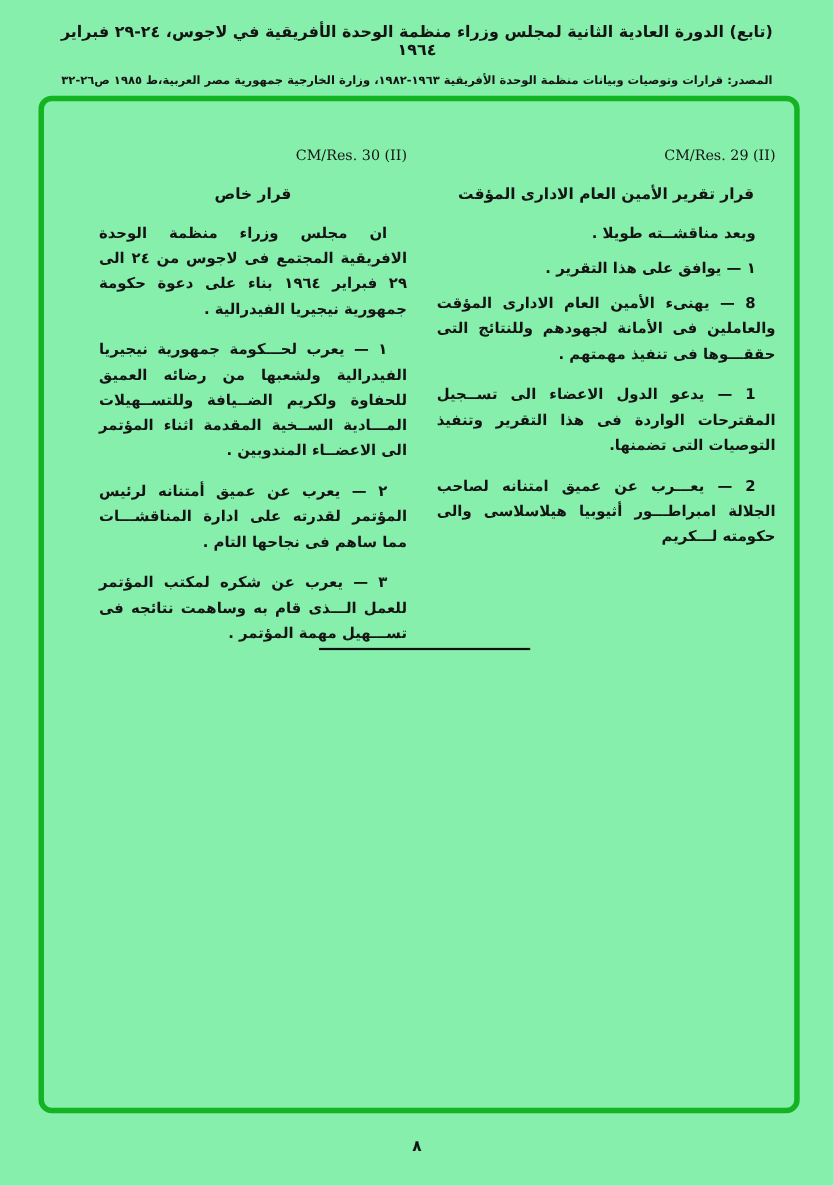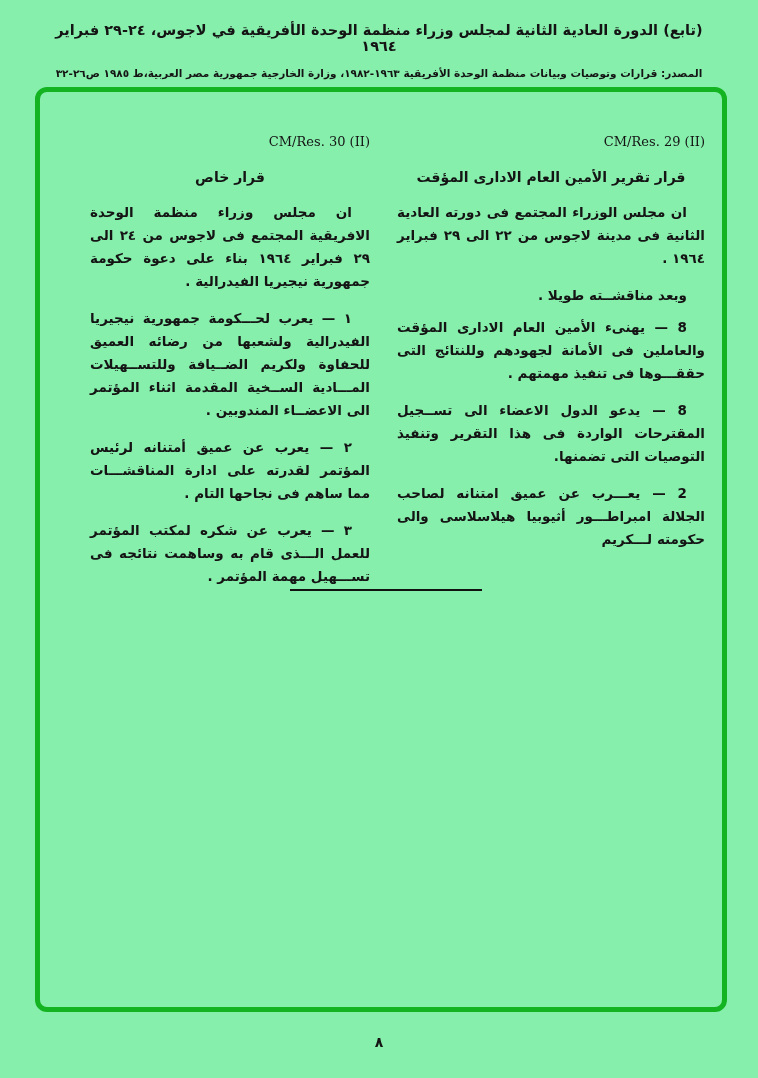--- a/index.html
+++ b/index.html
@@ -103,24 +103,24 @@
   <div class="header">
     <div class="header-line1">(تابع)  الدورة العادية الثانية لمجلس وزراء منظمة الوحدة الأفريقية في لاجوس، ٢٤-٢٩ فبراير ١٩٦٤</div>
     <div class="header-line2">المصدر: قرارات وتوصيات وبيانات منظمة الوحدة الأفريقية ١٩٦٣-١٩٨٢، وزارة الخارجية جمهورية مصر العربية،ط ١٩٨٥ ص٢٦-٣٢</div>
   </div>
 
   <div class="frame" style="border-color: rgb(19, 179, 33);"></div>
 
   <div class="col col-right">
     <div class="res-code">CM/Res. 29 (II)</div>
     <div class="res-title">قرار تقرير الأمين العام الادارى المؤقت</div>
-    <p>ان مجلس الوزراء المجتمع فى دورته العادية الثانية فى مدينة لاجوس من ٢٢ الى ٢٩ فبراير ١٩٦٤ .</p>
     <p class="tight">وبعد مناقشــته طويلا .</p>
+    <p class="tight">١ — يوافق على هذا التقرير .</p>
     <p>8 — يهنىء الأمين العام الادارى المؤقت والعاملين فى الأمانة لجهودهم وللنتائج التى حققـــوها فى تنفيذ مهمتهم .</p>
-    <p>8 — يدعو الدول الاعضاء الى تســجيل المقترحات الواردة فى هذا التقرير وتنفيذ التوصيات التى تضمنها.</p>
+    <p>1 — يدعو الدول الاعضاء الى تســجيل المقترحات الواردة فى هذا التقرير وتنفيذ التوصيات التى تضمنها.</p>
     <p>2 — يعـــرب عن عميق امتنانه لصاحب الجلالة امبراطـــور أثيوبيا هيلاسلاسى والى حكومته لـــكريم</p>
   </div>
 
   <div class="col col-left">
     <div class="res30-block">
       <div class="res-code">CM/Res. 30 (II)</div>
       <div class="res-title">قرار خاص</div>
       <p>ان مجلس وزراء منظمة الوحدة الافريقية المجتمع فى لاجوس من ٢٤ الى ٢٩ فبراير ١٩٦٤ بناء على دعوة حكومة جمهورية نيجيريا الفيدرالية .</p>
       <p>١ — يعرب لحـــكومة جمهورية نيجيريا الفيدرالية ولشعبها من رضائه العميق للحفاوة ولكريم الضــيافة وللتســهيلات المـــادية الســخية المقدمة اثناء المؤتمر الى الاعضــاء المندوبين .</p>
       <p>٢ — يعرب عن عميق أمتنانه لرئيس المؤتمر لقدرته على ادارة المناقشـــات مما ساهم فى نجاحها التام .</p>

